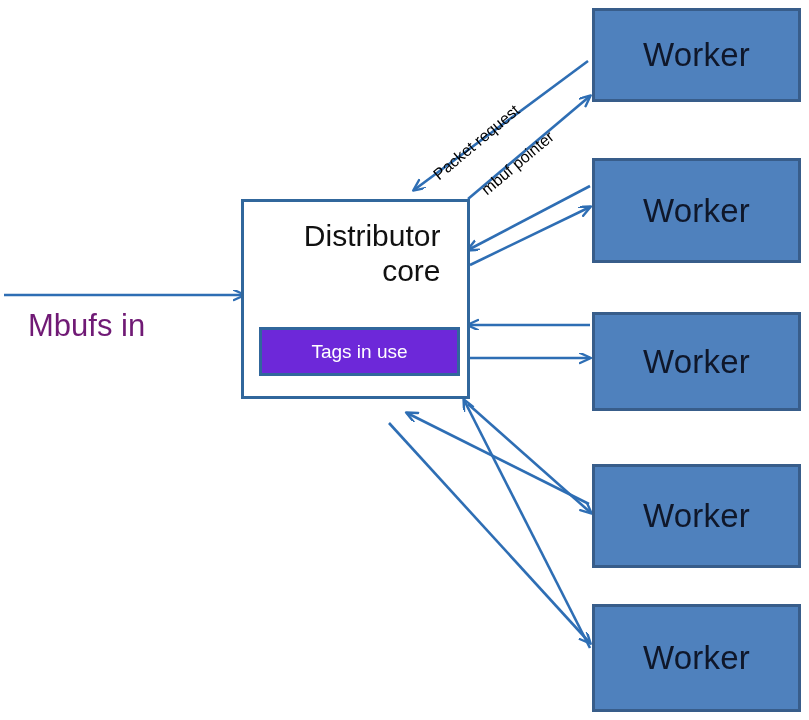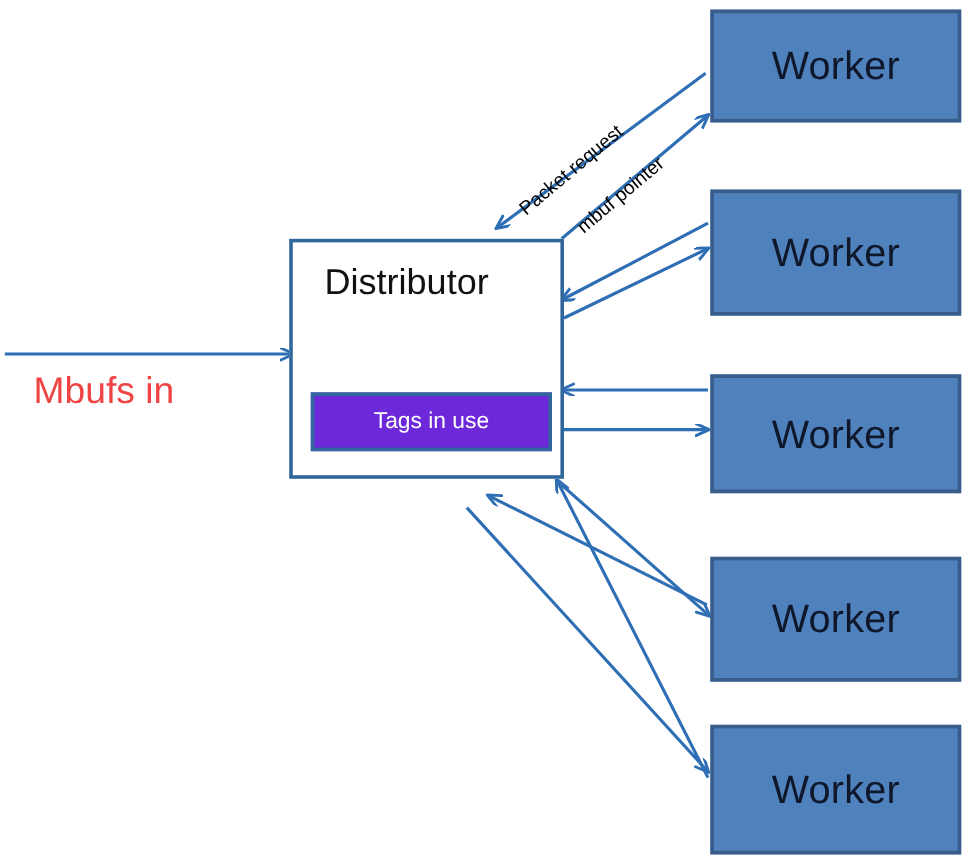--- a/index.html
+++ b/index.html
@@ -42,21 +42,21 @@
     box-sizing: border-box;
     background: #ffffff;
     border: 3px solid #31679c;
     display: flex;
     flex-direction: column;
     align-items: center;
   }
   .distributor-title {
     margin-top: 16px;
     width: 170px;
-    text-align: left;
+    text-align: right;
     color: #111111;
     font-size: 30px;
     line-height: 1.18;
   }
   .tags-box {
     position: absolute;
     box-sizing: border-box;
     background: #6d28d9;
     border: 3px solid #31679c;
     display: flex;
@@ -67,21 +67,21 @@
   }
   .flow-label {
     position: absolute;
     color: #000000;
     font-size: 16px;
     white-space: nowrap;
     transform-origin: 0 0;
   }
   .mbufs-label {
     position: absolute;
-    color: #ef4444;
+    color: #701a75;
     font-size: 31px;
     white-space: nowrap;
   }
 </style>
 </head>
 <body>
 
 <div id="stage">
 
   <svg class="layer" viewBox="0 0 809 720" xmlns="http://www.w3.org/2000/svg">
@@ -130,20 +130,21 @@
     <span>Worker</span>
   </div>
 
   <div class="worker-box" style="left:592px; top:604px; width:209px; height:108px;">
     <span>Worker</span>
   </div>
 
   <div class="distributor-box" style="left:241px; top:199px; width:229px; height:200px;">
     <div class="distributor-title">
       <div>Distributor</div>
+      <div>core</div>
     </div>
   </div>
 
   <div class="tags-box" style="left:259px; top:327px; width:201px; height:49px;">
     <span>Tags in use</span>
   </div>
 
   <div class="mbufs-label" style="left:28px; top:308px;">Mbufs in</div>
 
   <div class="flow-label" style="left:430px; top:170px; transform: rotate(-40deg);">Packet request</div>

